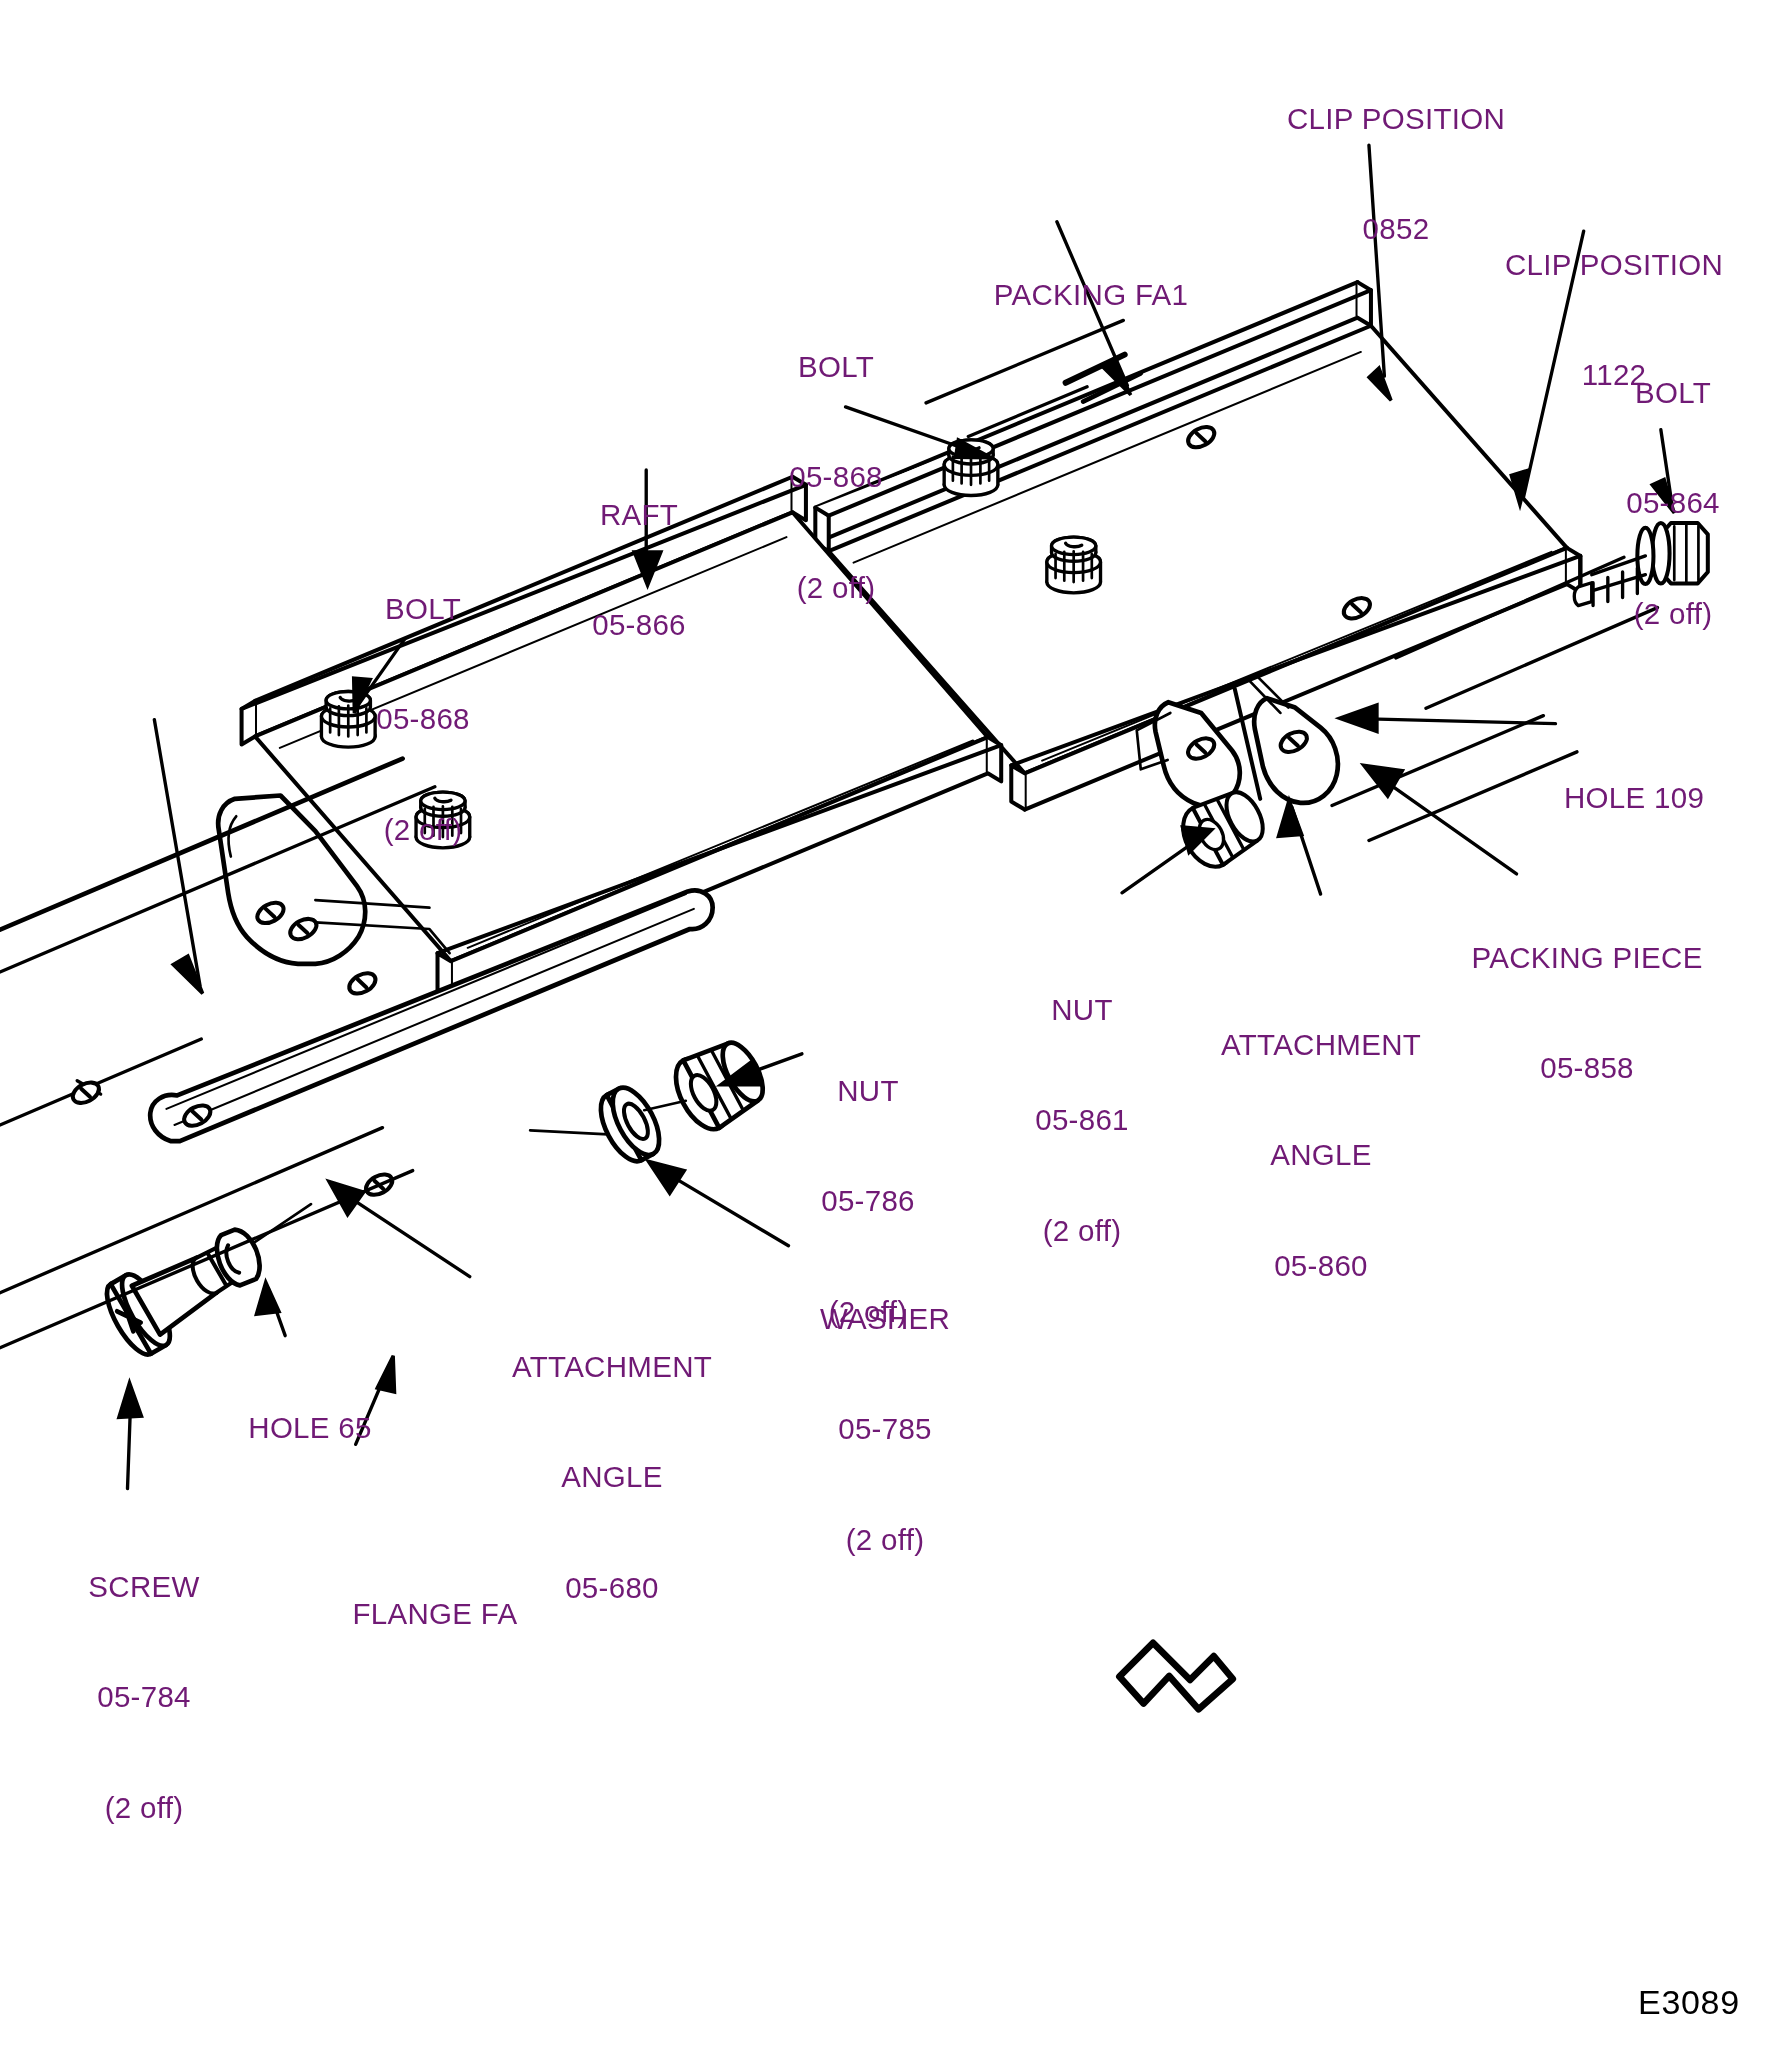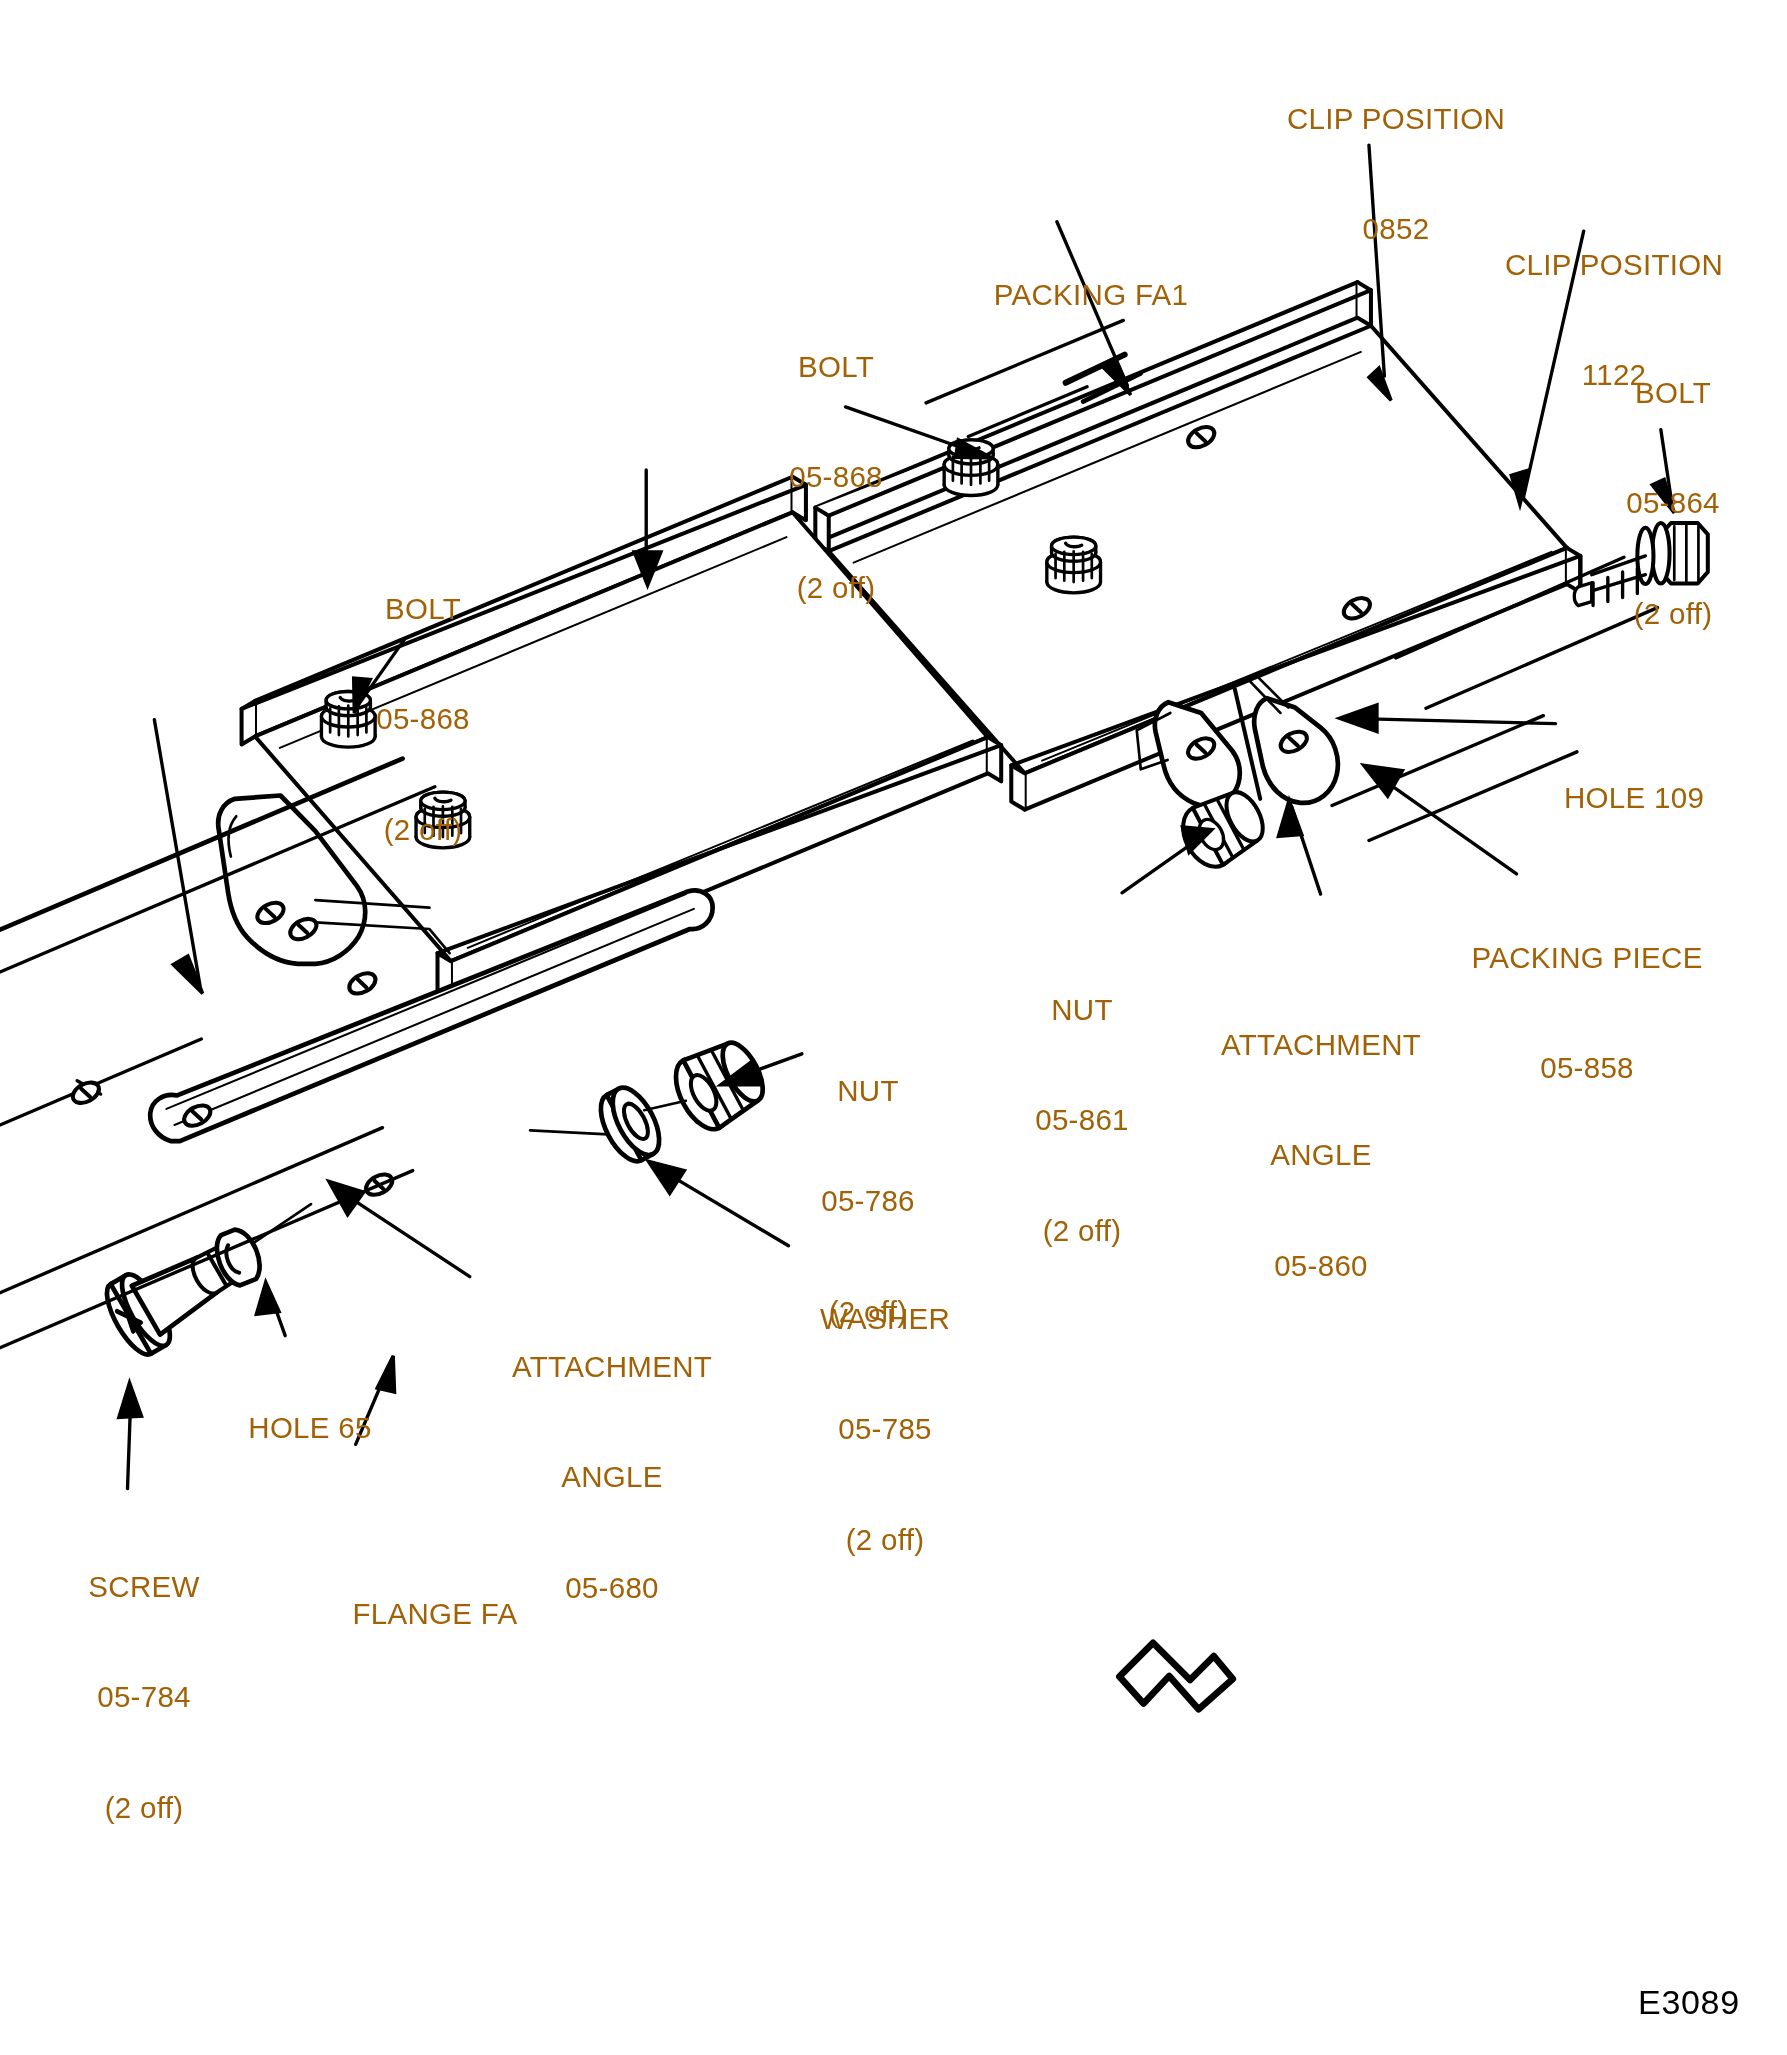--- a/index.html
+++ b/index.html
@@ -1,21 +1,21 @@
 <!DOCTYPE html>
 <html style="font-size:10.7px"><head>
 <meta charset="utf-8">
 <style>
   html,body{margin:0;padding:0;background:#fff;}
   body{width:1787px;height:2056px;position:relative;overflow:hidden;
        font-family:"Liberation Sans",sans-serif;color:#000;}
   #sheet{position:absolute;inset:0;}
   svg{position:absolute;top:0;left:0;width:1787px;height:2056px;}
   .lbl{position:absolute;font-family:"Liberation Sans",sans-serif;
-       font-size:29.5px;line-height:1.25;letter-spacing:0.3px;color:#a16207;
+       font-size:29.5px;line-height:1.25;letter-spacing:0.3px;color:#701a75;
        white-space:pre;font-weight:400;}
   .ctr{text-align:center;transform:translateX(-50%);}
   .lft{text-align:left;}
   .note{position:absolute;font-family:"Liberation Sans",sans-serif;
         font-size:28px;line-height:1.42;text-align:center;
         transform:translateX(-50%);letter-spacing:0px;
         font-stretch:condensed;}
   .dwg{position:absolute;font-size:34px;letter-spacing:0.7px;}
 </style>
 </head>
@@ -283,20 +283,24 @@
   <div>05-868</div>
   <div>(2 off)</div>
 </div>
 
 <div class="lbl ctr" style="left:1673px;top:301px;">
   <div>BOLT</div>
   <div>05-864</div>
   <div>(2 off)</div>
 </div>
 
+<div class="lbl ctr" style="left:639px;top:423px;">
+  <div>RAFT</div>
+  <div>05-866</div>
+</div>
 
 <div class="lbl ctr" style="left:423px;top:517px;">
   <div>BOLT</div>
   <div>05-868</div>
   <div>(2 off)</div>
 </div>
 
 
 <div class="lbl lft" style="left:1564px;top:706px;">
   <div>HOLE 109</div>

